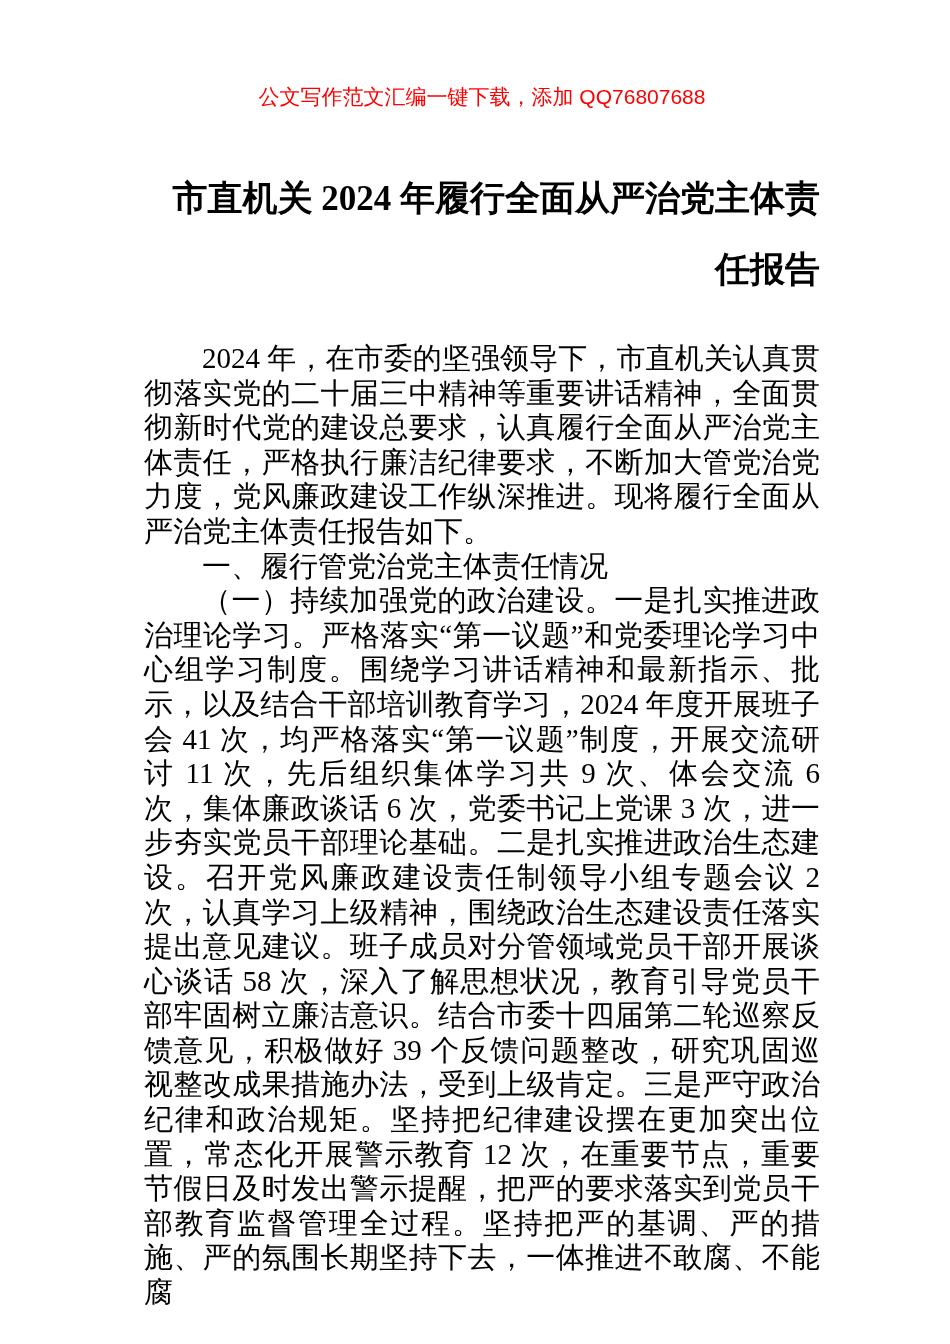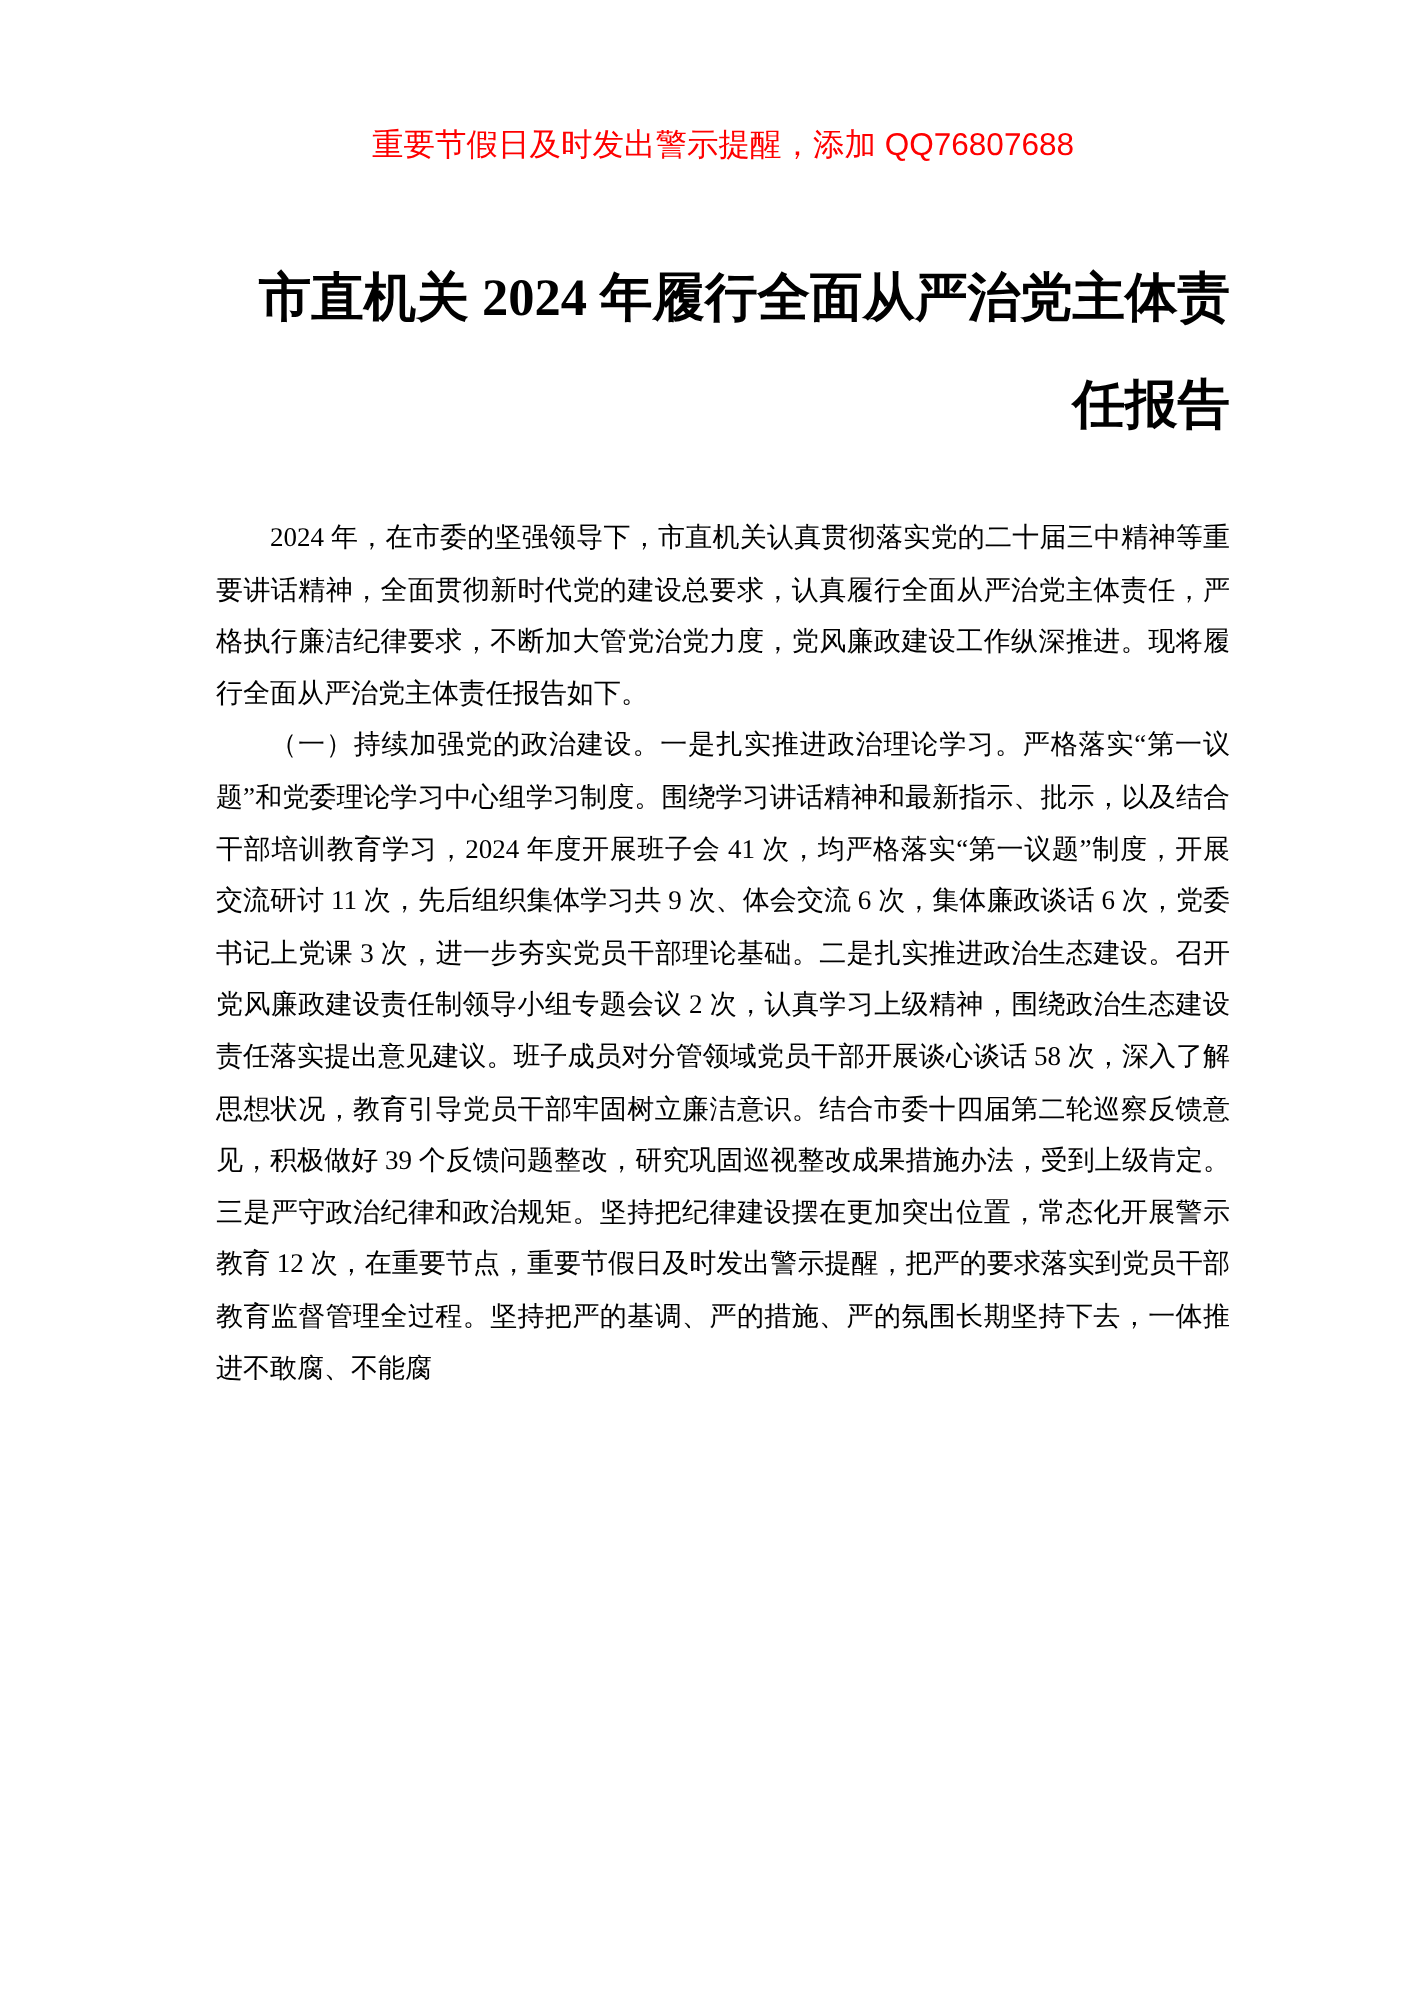--- a/index.html
+++ b/index.html
@@ -40,38 +40,39 @@
     font-size: 35px;
     line-height: 71px;
     font-family: "Liberation Serif", "DejaVu Serif", sans-serif;
   }
   
   .doc-body {
     position: absolute;
     top: 341px;
     left: 144px;
     width: 676px;
-    font-size: 18px;
+    font-size: 29px;
     line-height: 34.6px;
     text-align: justify;
     font-family: "Liberation Serif", "DejaVu Serif", sans-serif;
   }
   .doc-body p {
     margin: 0;
     padding: 0;
     text-indent: 2em;
   }
 </style>
 </head>
 <body>
 
 <div class="page">
 
-  <div class="header-note">重要节假日及时发出警示提醒，添加 QQ76807688</div>
+  <div class="header-note">公文写作范文汇编一键下载，添加 QQ76807688</div>
 
   <h1 class="doc-title">市直机关 2024 年履行全面从严治党主体责任报告</h1>
 
   <div class="doc-body">
     <p>2024 年，在市委的坚强领导下，市直机关认真贯彻落实党的二十届三中精神等重要讲话精神，全面贯彻新时代党的建设总要求，认真履行全面从严治党主体责任，严格执行廉洁纪律要求，不断加大管党治党力度，党风廉政建设工作纵深推进。现将履行全面从严治党主体责任报告如下。</p>
+    <p>一、履行管党治党主体责任情况</p>
     <p>（一）持续加强党的政治建设。一是扎实推进政治理论学习。严格落实“第一议题”和党委理论学习中心组学习制度。围绕学习讲话精神和最新指示、批示，以及结合干部培训教育学习，2024 年度开展班子会 41 次，均严格落实“第一议题”制度，开展交流研讨 11 次，先后组织集体学习共 9 次、体会交流 6 次，集体廉政谈话 6 次，党委书记上党课 3 次，进一步夯实党员干部理论基础。二是扎实推进政治生态建设。召开党风廉政建设责任制领导小组专题会议 2 次，认真学习上级精神，围绕政治生态建设责任落实提出意见建议。班子成员对分管领域党员干部开展谈心谈话 58 次，深入了解思想状况，教育引导党员干部牢固树立廉洁意识。结合市委十四届第二轮巡察反馈意见，积极做好 39 个反馈问题整改，研究巩固巡视整改成果措施办法，受到上级肯定。三是严守政治纪律和政治规矩。坚持把纪律建设摆在更加突出位置，常态化开展警示教育 12 次，在重要节点，重要节假日及时发出警示提醒，把严的要求落实到党员干部教育监督管理全过程。坚持把严的基调、严的措施、严的氛围长期坚持下去，一体推进不敢腐、不能腐</p>
   </div>
 
 </div>
 
 </body></html>

